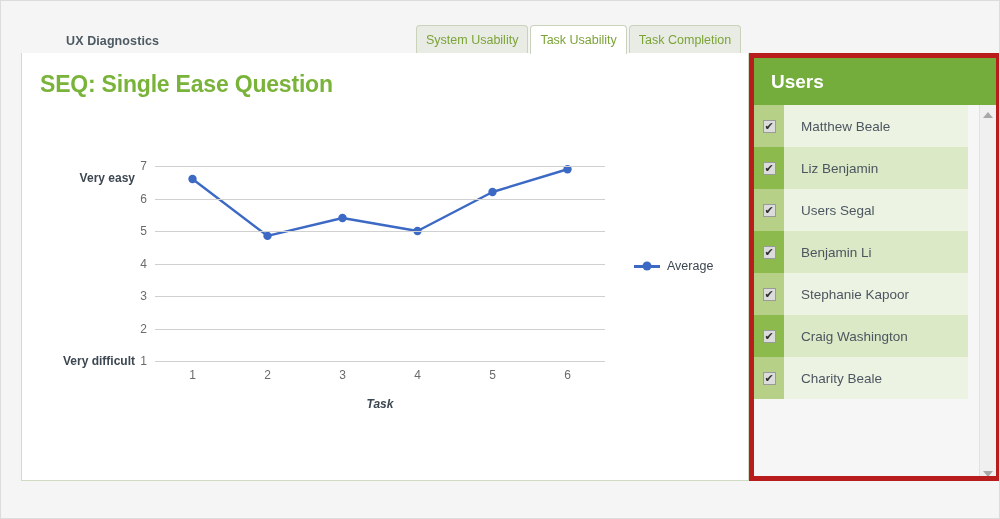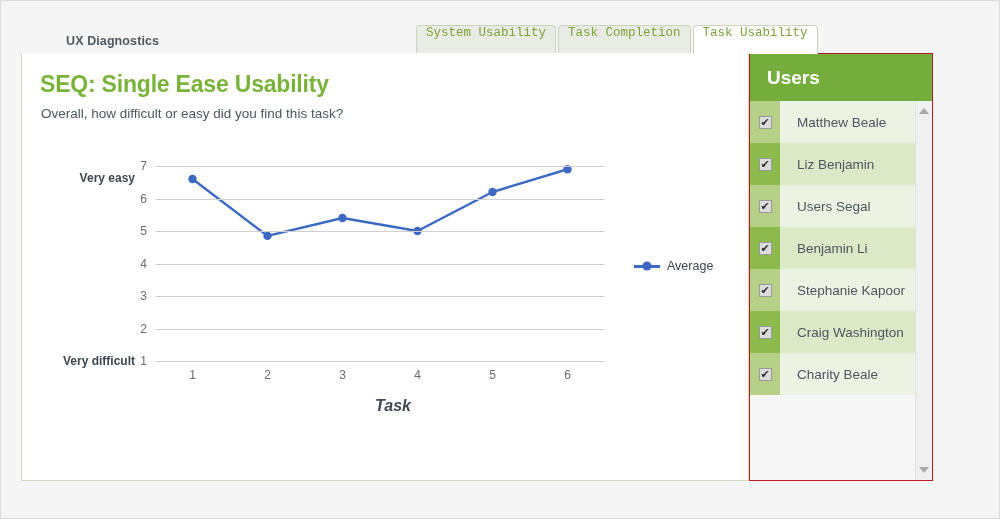--- a/index.html
+++ b/index.html
@@ -29,31 +29,30 @@
   }
 
   .tabs {
     position: absolute; left: 372px; top: 29px;
     display: flex; align-items: flex-end;
     height: 24px;
   }
   .tab {
     height: 23px;
     padding: 14px 9px;
-    display: flex; align-items: flex-end;
+    display: flex; align-items: center;
     font-size: 12.5px;
     color: #7ba338;
     background: #e9ece4;
     border: 1px solid #c9d2bb;
     border-bottom: none;
     border-radius: 4px 4px 0 0;
     margin-right: 2px;
     white-space: nowrap;
     cursor: pointer;
-    font-family: Liberation Mono, monospace;
   }
   .tab.active {
     background: #ffffff;
     color: #7ba338;
     height: 25px;
     position: relative;
     z-index: 3;
     border-color: #c9d2bb;
   }
 
@@ -106,23 +105,22 @@
     white-space: nowrap;
   }
   .xlab {
     position: absolute; top: 202px;
     transform: translateX(-50%);
     font-size: 12px; color: #6b6b6b;
   }
   .xaxis-title {
     position: absolute; top: 231px; left: 225px;
     transform: translateX(-50%);
-    font-size: 16px; font-weight: bold; font-style: italic;
+    font-size: 12px; font-weight: bold; font-style: italic;
     color: #3d4751;
-    margin-left: 13px;
   }
   .legend {
     position: absolute; left: 612px; top: 206px;
     display: flex; align-items: center;
     font-size: 12.5px; color: #3d4751;
   }
   .legend-line {
     width: 26px; height: 3px; background: #3b69c4;
     position: relative; margin-right: 7px;
   }
@@ -130,23 +128,23 @@
     content: ""; position: absolute;
     left: 50%; top: 50%;
     width: 9px; height: 9px; border-radius: 50%;
     background: #3b69c4;
     transform: translate(-50%, -50%);
   }
 
   
   .users {
     position: absolute; left: 748px; top: 52px;
-    width: 184px; height: 428px;
+    width: 252px; height: 428px;
     background: #f5f6f5;
-    border: 1px solid #b91c1c;
+    border: 5px solid #b91c1c;
     overflow: hidden;
   }
   .users-header {
     height: 47px;
     background: #74ad3c;
     display: flex; align-items: center;
   }
   .users-header-text {
     color: #ffffff; font-size: 19px; font-weight: bold;
     margin-left: 17px;
@@ -206,32 +204,31 @@
 <body>
 
 <div id="app">
 
   <div class="topbar">
     <div class="app-title">UX Diagnostics</div>
     <div class="tabs" id="tabs">
         <div class="tab">
           <span>System Usability</span>
         </div>
+        <div class="tab active">
+          <span>Task Usability</span>
+        </div>
         <div class="tab">
           <span>Task Completion</span>
         </div>
-        <div class="tab active">
-          <span>Task Usability</span>
-        </div>
       </div>
   </div>
 
   <div class="card">
-    <div class="chart-title">SEQ: Single Ease Usability</div>
-    <div class="chart-sub">Overall, how difficult or easy did you find this task?</div>
+    <div class="chart-title">SEQ: Single Ease Question</div>
 
     <div class="plot" id="plot">
       <svg id="chart-svg" width="450" height="195" style="position:absolute;left:0;top:0;overflow:visible">
           <polyline points="37.5,13.000000000000028 112.5,69.87500000000001 187.5,52 262.5,65 337.5,26 412.5,3.25" fill="none" stroke="#3b69c4" stroke-width="2.4" stroke-linejoin="round"></polyline>
           <circle cx="37.5" cy="13.000000000000028" r="4.2" fill="#3b69c4"></circle>
           <circle cx="112.5" cy="69.87500000000001" r="4.2" fill="#3b69c4"></circle>
           <circle cx="187.5" cy="52" r="4.2" fill="#3b69c4"></circle>
           <circle cx="262.5" cy="65" r="4.2" fill="#3b69c4"></circle>
           <circle cx="337.5" cy="26" r="4.2" fill="#3b69c4"></circle>
           <circle cx="412.5" cy="3.25" r="4.2" fill="#3b69c4"></circle>

